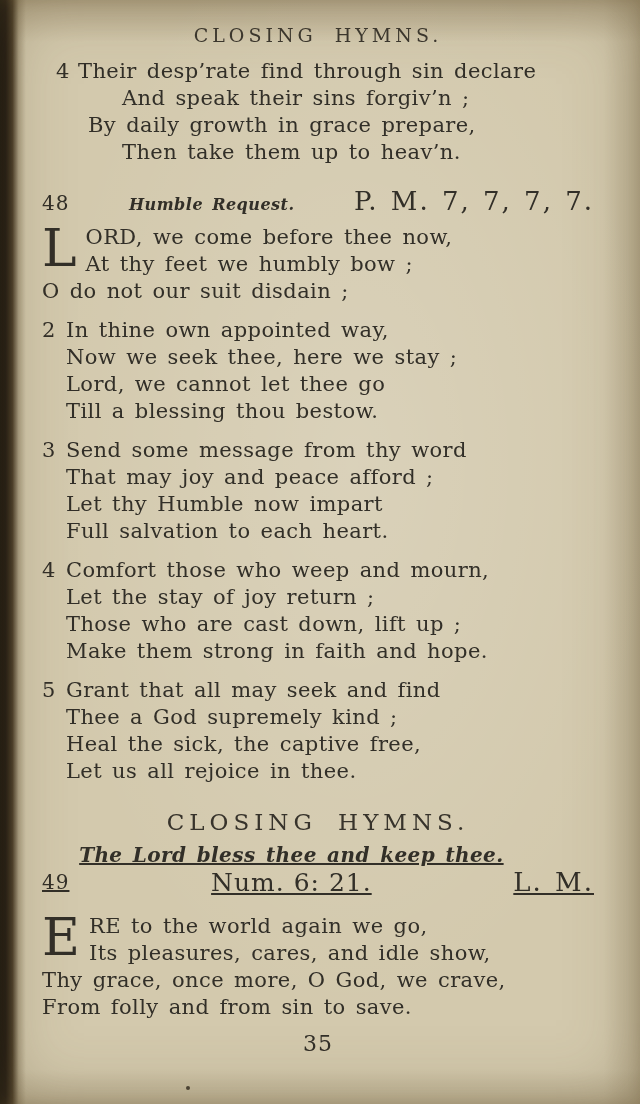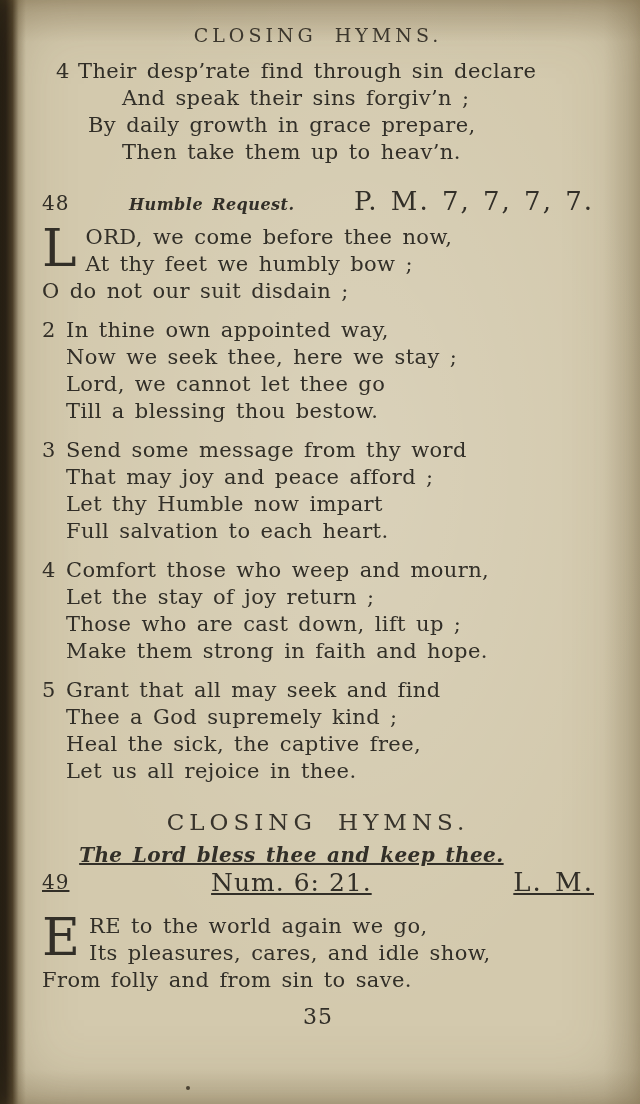--- a/index.html
+++ b/index.html
@@ -165,20 +165,21 @@
       <div class="h49-title">The Lord bless thee and keep thee.</div>
       <div class="h49-ref">Num. 6: 21.</div>
     </span>
     <span class="hymn-meter">L. M.</span>
   </div>
 
   <div class="verse dropcap-verse">
     <span class="dropcap">E</span>
     <div class="vline">RE to the world again we go,</div>
     <div class="vline">Its pleasures, cares, and idle show,</div>
+    <div class="vline">Thy grace, once more, O God, we crave,</div>
     <div class="vline">From folly and from sin to save.</div>
   </div>
 
   <div class="page-number">35</div>
 
 </div>
 
 <div class="ink-speck"></div>
 <div class="vignette"></div>
 

